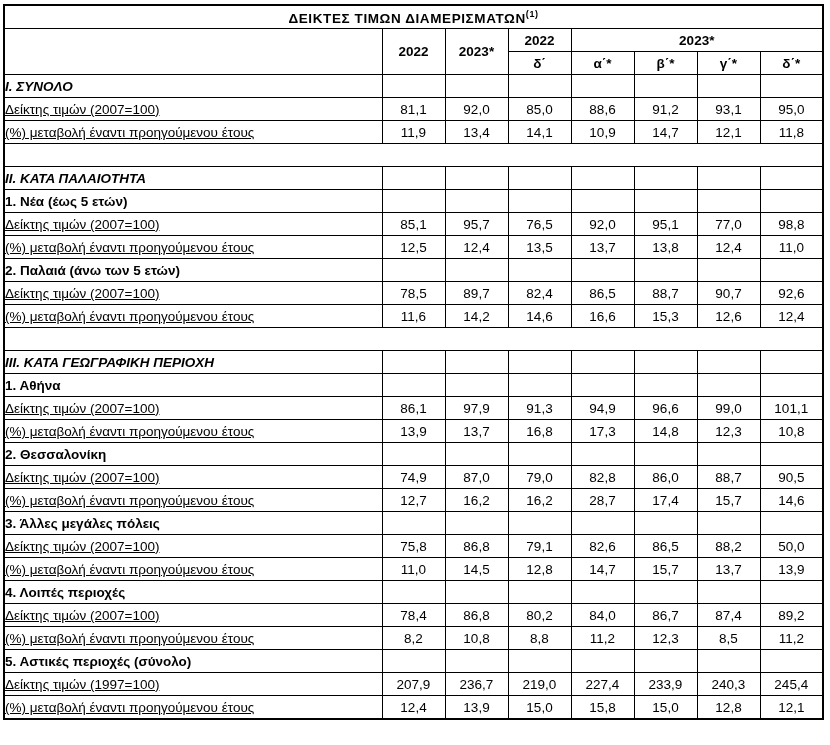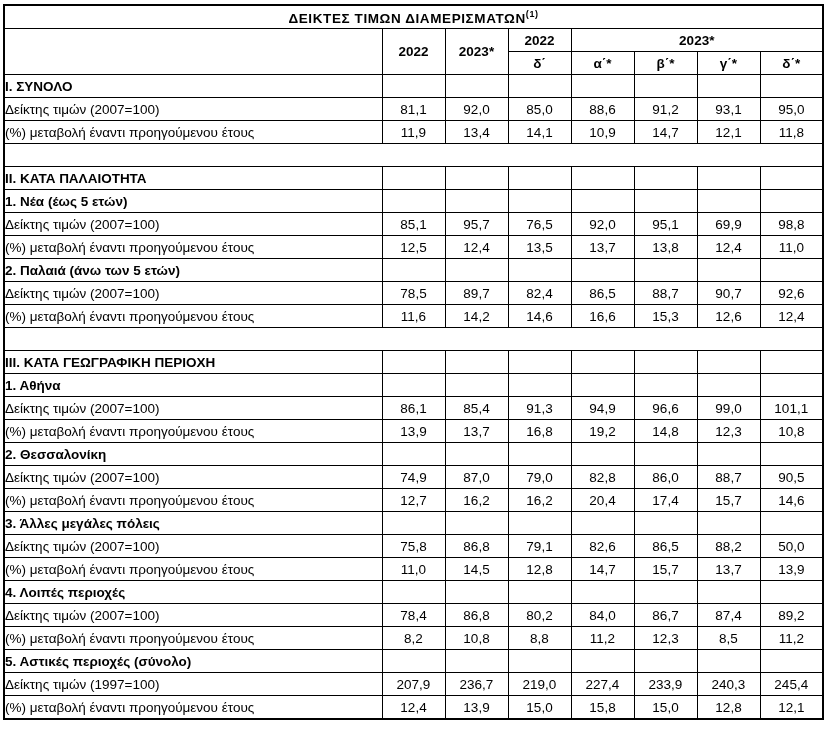--- a/index.html
+++ b/index.html
@@ -67,20 +67,21 @@
     text-align: center;
     font-weight: bold;
     font-size: 14px;
     border: 1px solid #000;
   }
   .hdr-tall { height: 32px; }
   .hdr-short { height: 26px; }
 
   .sec {
     background: #d3d3d3;
+    font-style: italic;
     font-weight: bold;
     font-size: 14px;
     padding-left: 6px;
     height: 23px;
   }
   .sec-blank {
     background: #d3d3d3;
     height: 23px;
   }
   .spacer td {
@@ -96,20 +97,21 @@
     font-size: 14px;
     padding-left: 14px;
     height: 23px;
   }
   .sub-blank { height: 23px; }
   .row-label {
     padding-left: 28px;
     font-size: 13.5px;
     height: 22px;
     white-space: nowrap;
+    text-decoration: underline;
   }
   .num {
     text-align: center;
     font-size: 13.5px;
     height: 22px;
   }
 </style>
 </head>
 <body>
 
@@ -196,21 +198,21 @@
           <td class="sub-blank"></td>
           <td class="sub-blank"></td>
         </tr>
         <tr>
           <td class="row-label">Δείκτης τιμών (2007=100)</td>
           <td class="num">85,1</td>
           <td class="num">95,7</td>
           <td class="num">76,5</td>
           <td class="num">92,0</td>
           <td class="num">95,1</td>
-          <td class="num">69,9</td>
+          <td class="num">77,0</td>
           <td class="num">98,8</td>
         </tr>
         <tr>
           <td class="row-label">(%) μεταβολή έναντι προηγούμενου έτους</td>
           <td class="num">12,5</td>
           <td class="num">12,4</td>
           <td class="num">13,5</td>
           <td class="num">13,7</td>
           <td class="num">13,8</td>
           <td class="num">12,4</td>
@@ -265,33 +267,33 @@
           <td class="sub-blank"></td>
           <td class="sub-blank"></td>
           <td class="sub-blank"></td>
           <td class="sub-blank"></td>
           <td class="sub-blank"></td>
           <td class="sub-blank"></td>
         </tr>
         <tr>
           <td class="row-label">Δείκτης τιμών (2007=100)</td>
           <td class="num">86,1</td>
-          <td class="num">85,4</td>
+          <td class="num">97,9</td>
           <td class="num">91,3</td>
           <td class="num">94,9</td>
           <td class="num">96,6</td>
           <td class="num">99,0</td>
           <td class="num">101,1</td>
         </tr>
         <tr>
           <td class="row-label">(%) μεταβολή έναντι προηγούμενου έτους</td>
           <td class="num">13,9</td>
           <td class="num">13,7</td>
           <td class="num">16,8</td>
-          <td class="num">19,2</td>
+          <td class="num">17,3</td>
           <td class="num">14,8</td>
           <td class="num">12,3</td>
           <td class="num">10,8</td>
         </tr>
         <tr>
           <td class="sub">2.  Θεσσαλονίκη</td>
           <td class="sub-blank"></td>
           <td class="sub-blank"></td>
           <td class="sub-blank"></td>
           <td class="sub-blank"></td>
@@ -307,21 +309,21 @@
           <td class="num">82,8</td>
           <td class="num">86,0</td>
           <td class="num">88,7</td>
           <td class="num">90,5</td>
         </tr>
         <tr>
           <td class="row-label">(%) μεταβολή έναντι προηγούμενου έτους</td>
           <td class="num">12,7</td>
           <td class="num">16,2</td>
           <td class="num">16,2</td>
-          <td class="num">20,4</td>
+          <td class="num">28,7</td>
           <td class="num">17,4</td>
           <td class="num">15,7</td>
           <td class="num">14,6</td>
         </tr>
         <tr>
           <td class="sub">3.  Άλλες μεγάλες πόλεις</td>
           <td class="sub-blank"></td>
           <td class="sub-blank"></td>
           <td class="sub-blank"></td>
           <td class="sub-blank"></td>

